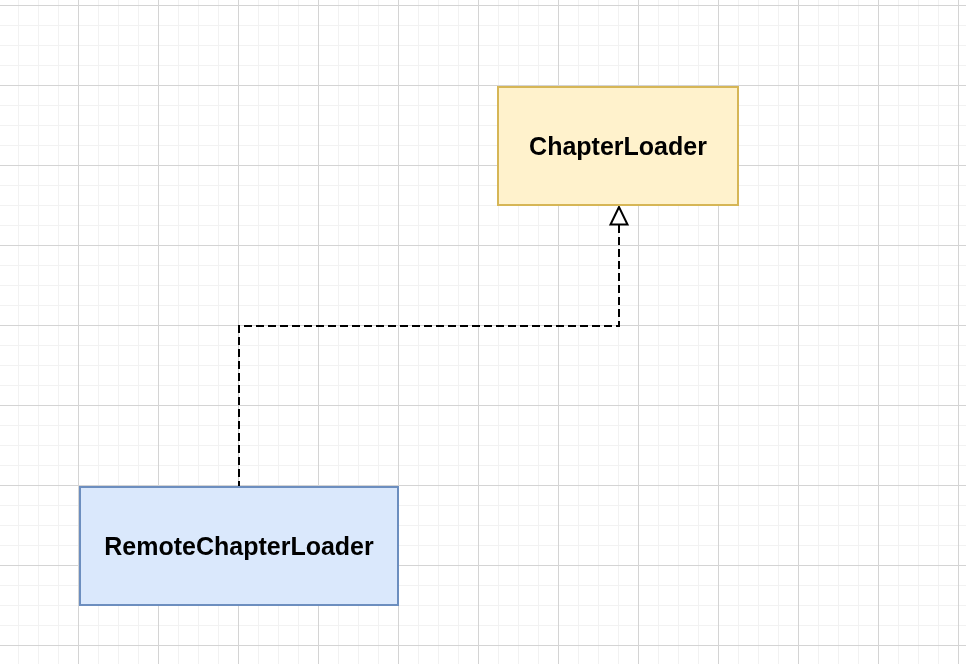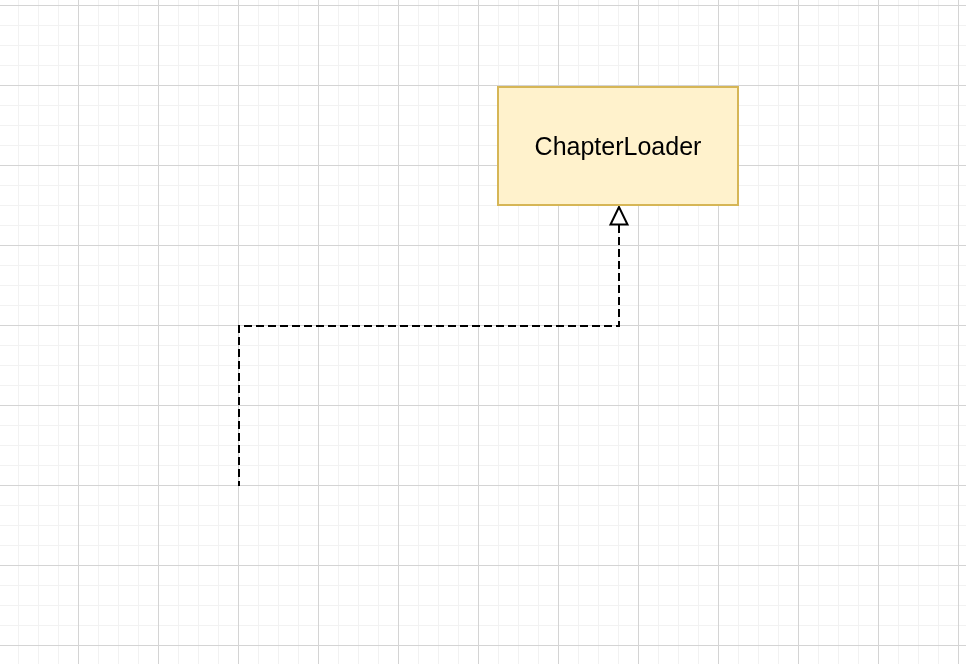--- a/index.html
+++ b/index.html
@@ -46,20 +46,21 @@
   .node {
     position: absolute;
     box-sizing: border-box;
     display: flex;
     align-items: center;
     justify-content: center;
     font-size: 25px;
     color: #000000;
     white-space: nowrap;
     text-align: center;
+    font-weight: bold;
   }
   .node-chapter-loader {
     left: 497px;
     top: 86px;
     width: 242px;
     height: 120px;
     background: #fff2cc;
     border: 2px solid #d6b656;
   }
   .node-remote-chapter-loader {
@@ -80,14 +81,17 @@
     <g>
       <path class="edge-line" d="M 619 225 L 619 326 L 239 326 L 239 486"></path>
       <path class="arrowhead" d="M 619 207 L 610.5 224.5 L 627.5 224.5 Z"></path>
     </g>
   </svg>
 
   <div class="node node-chapter-loader">
     <span class="node-label">ChapterLoader</span>
   </div>
 
+  <div class="node node-remote-chapter-loader">
+    <span class="node-label">RemoteChapterLoader</span>
+  </div>
 
 </div>
 
 </body></html>

